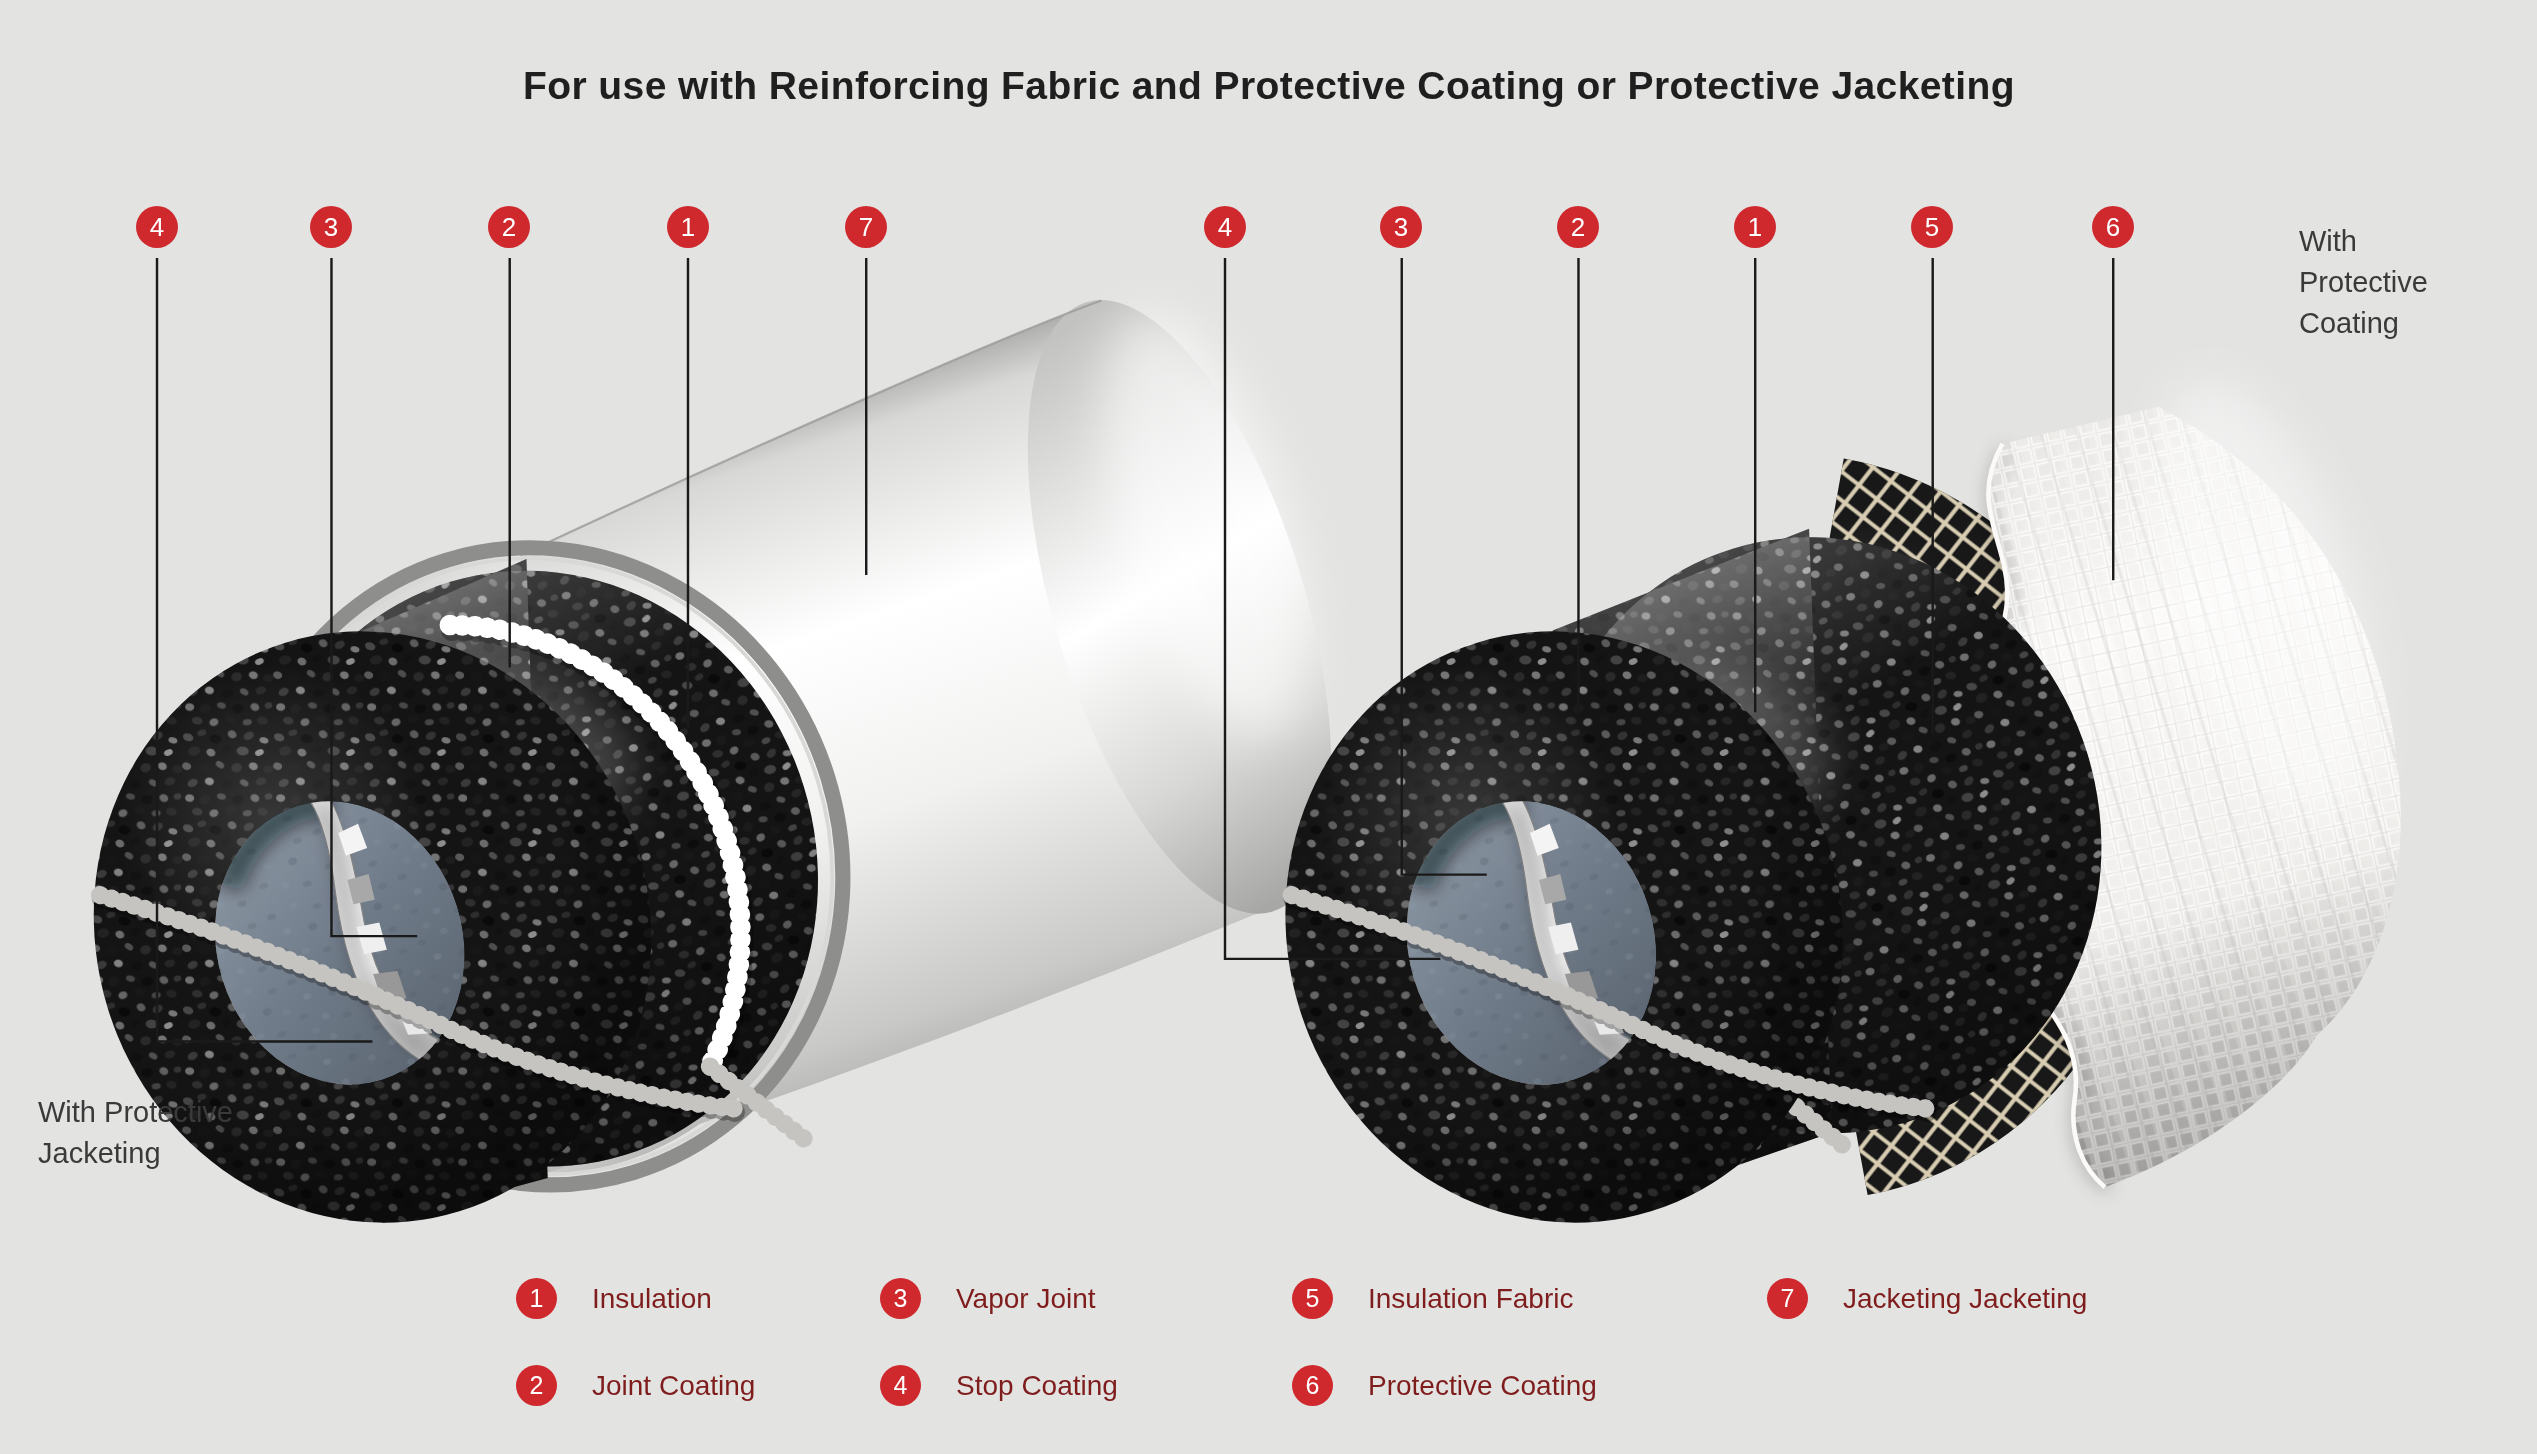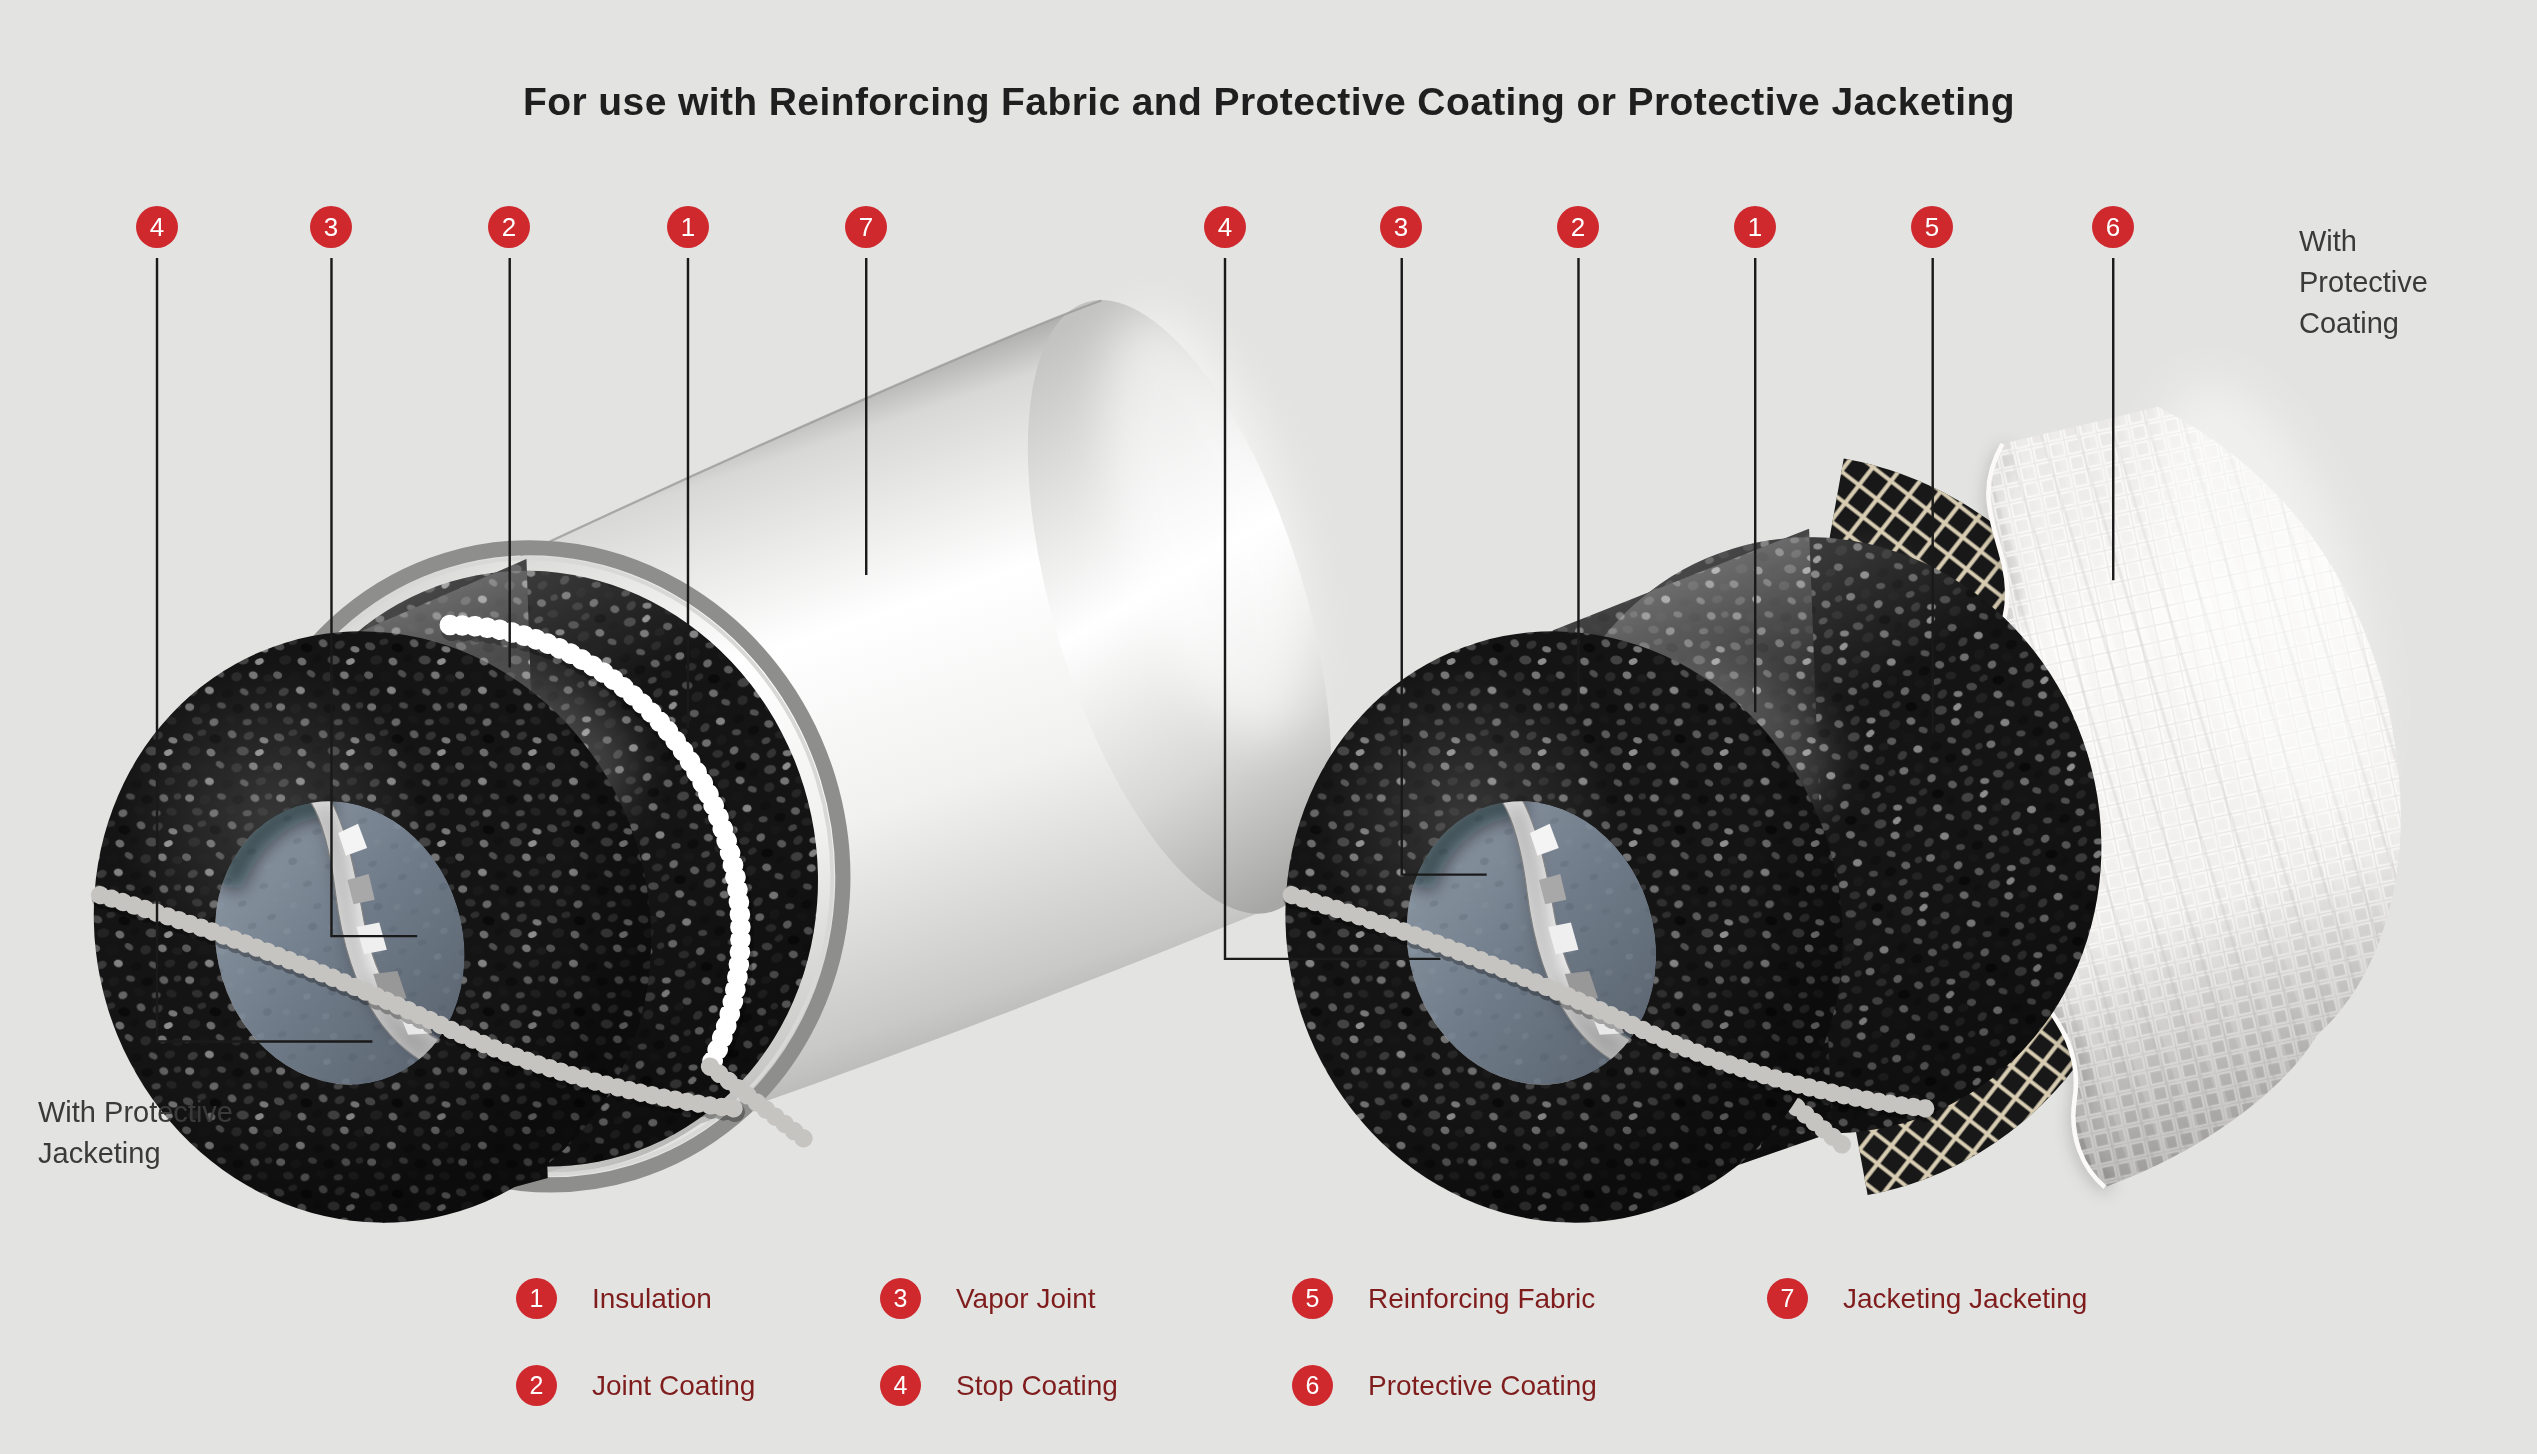--- a/index.html
+++ b/index.html
@@ -1,19 +1,19 @@
 <!DOCTYPE html>
 <html style="font-size:12px"><head>
 <meta charset="utf-8">
 <style>
   html,body{margin:0;padding:0;background:#e3e3e2;}
   #stage{position:relative;width:2538px;height:1455px;background:#e3e3e2;overflow:hidden;
          font-family:"Liberation Sans",sans-serif;}
   #title{position:absolute;left:0;top:64px;width:100%;text-align:center;
-         font-size:39px;font-weight:700;color:#1f1f1f;letter-spacing:0.4px;margin-top:16px;}
+         font-size:39px;font-weight:700;color:#1f1f1f;letter-spacing:0.4px;}
   svg.art{position:absolute;left:0;top:0;}
   .marker{position:absolute;width:42px;height:42px;border-radius:50%;
           display:flex;align-items:center;justify-content:center;
           color:#ffffff;font-size:26px;font-weight:400;line-height:1;}
   .caption{position:absolute;font-size:29px;color:#3a3a3a;line-height:1.42;}
   #caption-left{left:38px;top:1092px;width:235px;}
   #caption-right{left:2299px;top:221px;width:167px;}
   .legend-item{position:absolute;display:flex;align-items:center;gap:35px;white-space:nowrap;}
   .legend-dot{width:41px;height:41px;border-radius:50%;flex:0 0 auto;
               display:flex;align-items:center;justify-content:center;
@@ -325,21 +325,21 @@
   <div class="legend-item" style="left:516px;top:1278px;">
     <span class="legend-dot" style="background: rgb(207, 41, 46);">1</span>
     <span class="legend-label">Insulation</span>
   </div>
   <div class="legend-item" style="left:880px;top:1278px;">
     <span class="legend-dot" style="background: rgb(207, 41, 46);">3</span>
     <span class="legend-label">Vapor Joint</span>
   </div>
   <div class="legend-item" style="left:1292px;top:1278px;">
     <span class="legend-dot" style="background: rgb(207, 41, 46);">5</span>
-    <span class="legend-label">Reinforcing Fabric</span>
+    <span class="legend-label">Insulation Fabric</span>
   </div>
   <div class="legend-item" style="left:1767px;top:1278px;">
     <span class="legend-dot" style="background: rgb(207, 41, 46);">7</span>
     <span class="legend-label">Jacketing Jacketing</span>
   </div>
 
   <div class="legend-item" style="left:516px;top:1365px;">
     <span class="legend-dot" style="background: rgb(207, 41, 46);">2</span>
     <span class="legend-label">Joint Coating</span>
   </div>

